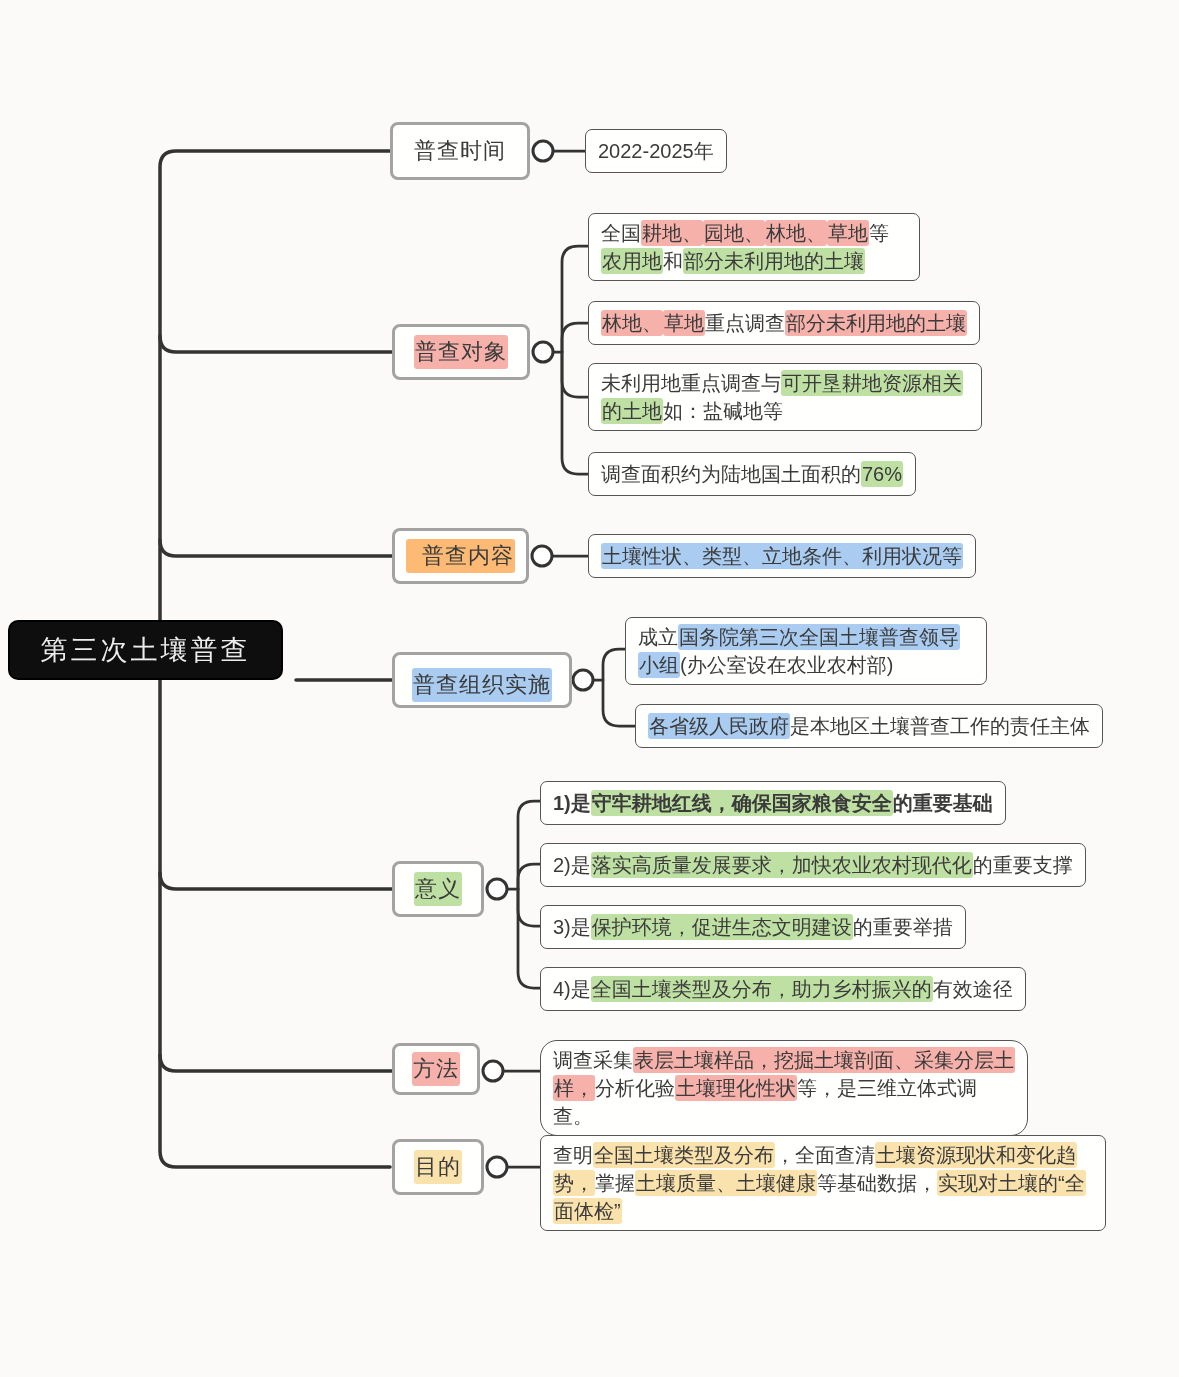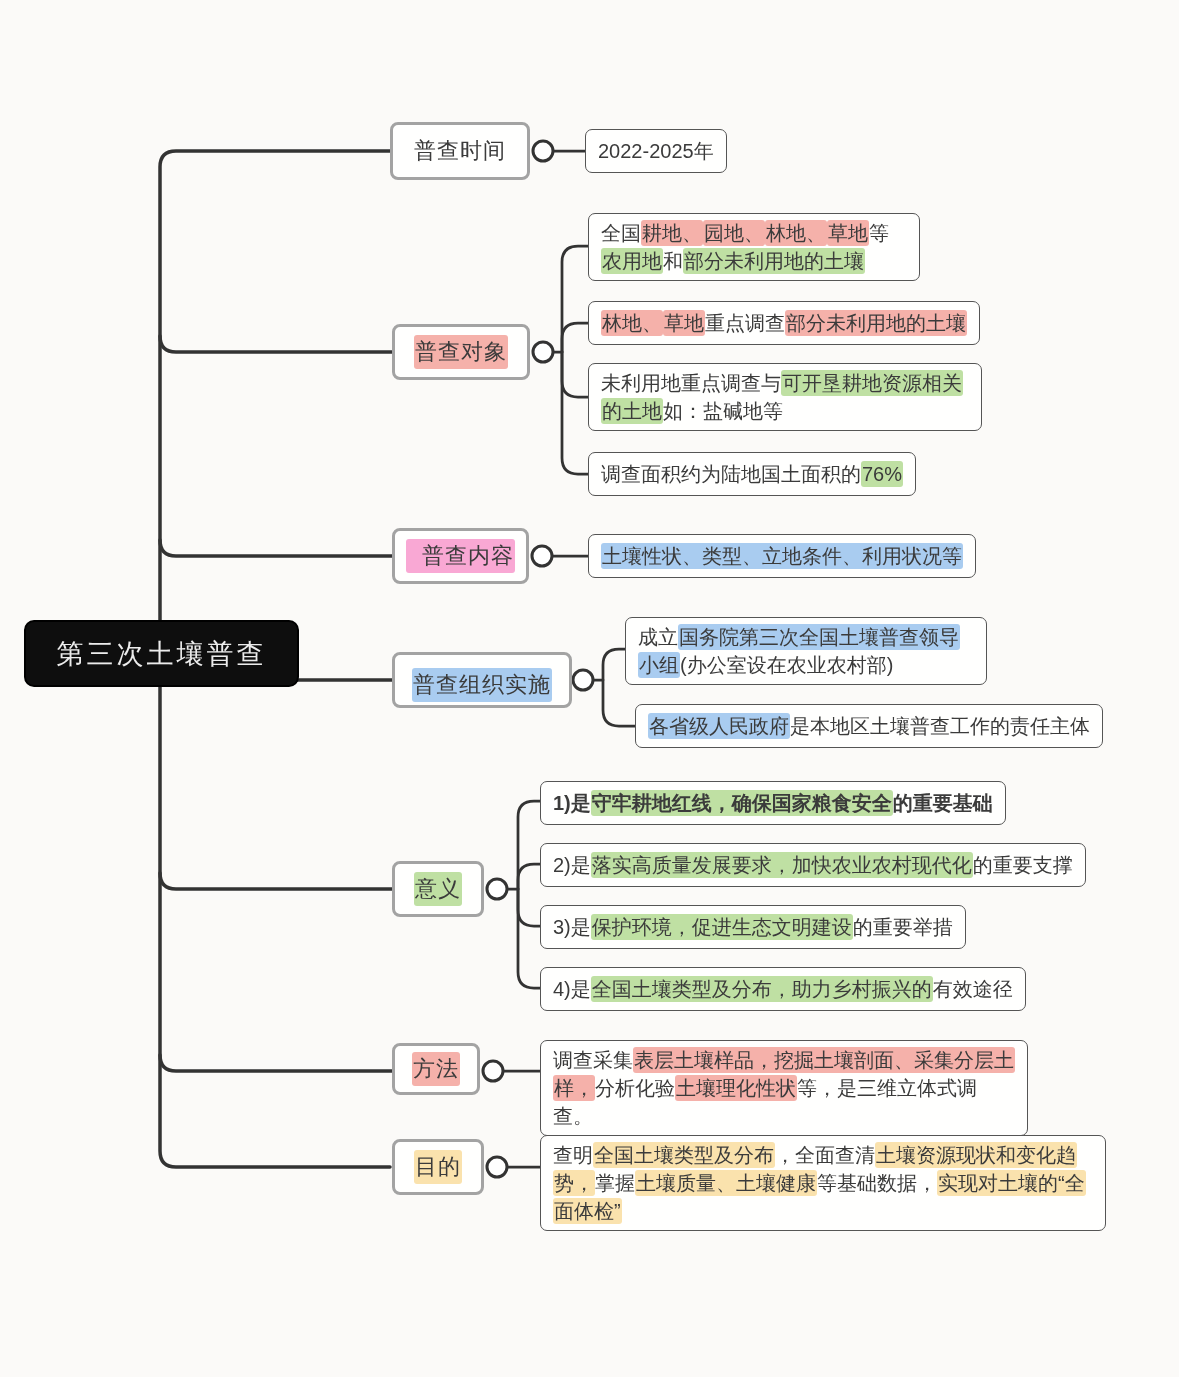--- a/index.html
+++ b/index.html
@@ -88,59 +88,59 @@
       <circle cx="543" cy="151" r="10"></circle>
       <circle cx="543" cy="352" r="10"></circle>
       <circle cx="542" cy="556" r="10"></circle>
       <circle cx="583" cy="680" r="10"></circle>
       <circle cx="497" cy="889" r="10"></circle>
       <circle cx="493" cy="1071" r="10"></circle>
       <circle cx="497" cy="1167" r="10"></circle>
     </g>
   </svg>
 
-  <div class="node root" style="left:24px;top:620px;width:275px;height:67px;">
+  <div class="node root" style="left:8px;top:620px;width:275px;height:60px;">
     <span>第三次土壤普查</span>
   </div>
 
   <div class="node topic" style="left:390px;top:122px;width:140px;height:58px;">
       <span>普查时间</span>
     </div>
   <div class="node child single" style="left:585px;top:129px;"><span>2022-2025年</span></div>
 
   <div class="node topic" style="left:392px;top:324px;width:138px;height:56px;">
       <span class="hl" style="background-color: rgb(245, 177, 170);">普查对象</span>
     </div>
   <div class="node child" style="left:588px;top:213px;width:332px;"><span>全国</span><span class="hl" style="background-color: rgb(245, 177, 170);">耕地、</span><span class="hl" style="background-color: rgb(245, 177, 170);">园地、</span><span class="hl" style="background-color: rgb(245, 177, 170);">林地、</span><span class="hl" style="background-color: rgb(245, 177, 170);">草地</span><span>等</span><span class="hl" style="background-color: rgb(191, 224, 163);">农用地</span><span>和</span><span class="hl" style="background-color: rgb(191, 224, 163);">部分未利用地的土壤</span></div>
   <div class="node child single" style="left:588px;top:301px;"><span class="hl" style="background-color: rgb(245, 177, 170);">林地、</span><span class="hl" style="background-color: rgb(245, 177, 170);">草地</span><span>重点调查</span><span class="hl" style="background-color: rgb(245, 177, 170);">部分未利用地的土壤</span></div>
   <div class="node child" style="left:588px;top:363px;width:394px;"><span>未利用地重点调查与</span><span class="hl" style="background-color: rgb(191, 224, 163);">可开垦耕地资源相关的土地</span><span>如：盐碱地等</span></div>
   <div class="node child single" style="left:588px;top:452px;"><span>调查面积约为陆地国土面积的</span><span class="hl" style="background-color: rgb(191, 224, 163);">76%</span></div>
 
   <div class="node topic" style="left:392px;top:528px;width:137px;height:56px;">
-      <span class="hl" style="background-color: #f9a8d4; padding-left: 16px;">普查内容</span>
+      <span class="hl" style="background-color: #fdba74; padding-left: 16px;">普查内容</span>
     </div>
   <div class="node child single" style="left:588px;top:534px;"><span class="hl" style="background-color: rgb(169, 204, 240);">土壤性状、类型、立地条件、利用状况等</span></div>
 
   <div class="node topic" style="left:392px;top:652px;width:180px;height:56px;">
       <span class="hl" style="background-color: rgb(169, 204, 240); margin-top: 10px;">普查组织实施</span>
     </div>
   <div class="node child single" style="left:635px;top:704px;"><span class="hl" style="background-color: rgb(169, 204, 240);">各省级人民政府</span><span>是本地区土壤普查工作的责任主体</span></div>
   <div class="node child" style="left:625px;top:617px;width:362px;"><span>成立</span><span class="hl" style="background-color: rgb(169, 204, 240);">国务院第三次全国土壤普查领导小组</span><span>(办公室设在农业农村部)</span></div>
 
   <div class="node topic" style="left:392px;top:861px;width:92px;height:56px;">
       <span class="hl" style="background-color: rgb(191, 224, 163);">意义</span>
     </div>
   <div class="node child single" style="left:540px;top:781px;font-weight:bold;"><span>1)是</span><span class="hl" style="background-color: rgb(191, 224, 163);">守牢耕地红线，确保国家粮食安全</span><span>的重要基础</span></div>
   <div class="node child single" style="left:540px;top:843px;"><span>2)是</span><span class="hl" style="background-color: rgb(191, 224, 163); margin-top: 40px;">落实高质量发展要求，加快农业农村现代化</span><span>的重要支撑</span></div>
   <div class="node child single" style="left:540px;top:905px;"><span>3)是</span><span class="hl" style="background-color: rgb(191, 224, 163);">保护环境，促进生态文明建设</span><span>的重要举措</span></div>
   <div class="node child single" style="left:540px;top:967px;"><span>4)是</span><span class="hl" style="background-color: rgb(191, 224, 163);">全国土壤类型及分布，助力乡村振兴的</span><span>有效途径</span></div>
 
   <div class="node topic" style="left:392px;top:1043px;width:88px;height:52px;">
       <span class="hl" style="background-color: rgb(245, 177, 170);">方法</span>
     </div>
-  <div class="node child" style="left:540px;top:1040px;width:488px;"><span>调查采集</span><span class="hl" style="background-color: rgb(245, 177, 170);">表层土壤样品，挖掘土壤剖面、采集分层土样，</span><span>分析化验</span><span class="hl" style="background-color: rgb(245, 177, 170);">土壤理化性状</span><span>等，是三维立体式调查。</span></div>
+  <div class="node child" style="left:540px;top:1040px;width:488px;border-radius:17px;"><span>调查采集</span><span class="hl" style="background-color: rgb(245, 177, 170);">表层土壤样品，挖掘土壤剖面、采集分层土样，</span><span>分析化验</span><span class="hl" style="background-color: rgb(245, 177, 170);">土壤理化性状</span><span>等，是三维立体式调查。</span></div>
 
   <div class="node topic" style="left:392px;top:1139px;width:92px;height:56px;">
       <span class="hl" style="background-color: rgb(250, 226, 173);">目的</span>
     </div>
   <div class="node child" style="left:540px;top:1135px;width:566px;"><span>查明</span><span class="hl" style="background-color: rgb(250, 226, 173);">全国土壤类型及分布</span><span>，全面查清</span><span class="hl" style="background-color: rgb(250, 226, 173);">土壤资源现状和变化趋势，</span><span>掌握</span><span class="hl" style="background-color: rgb(250, 226, 173);">土壤质量、土壤健康</span><span>等基础数据，</span><span class="hl" style="background-color: rgb(250, 226, 173);">实现对土壤的“全面体检”</span></div>
 
 </div>
 
 </body></html>

